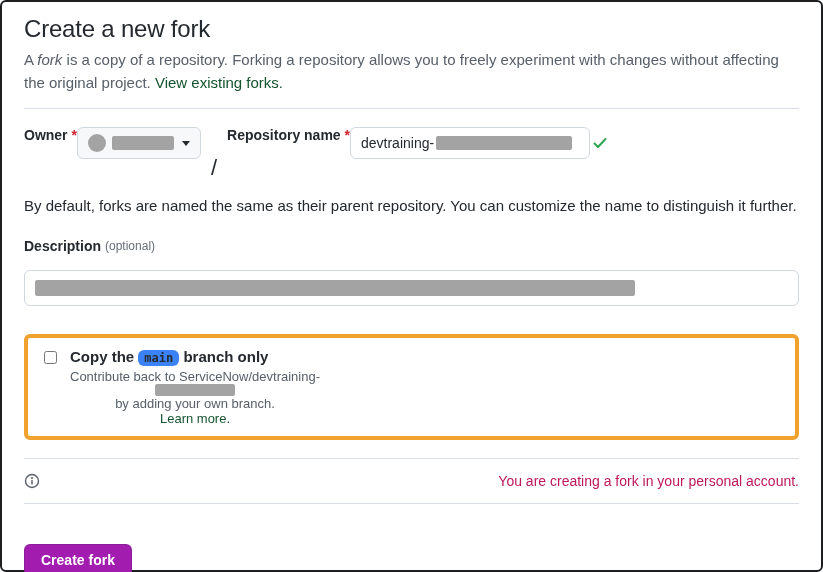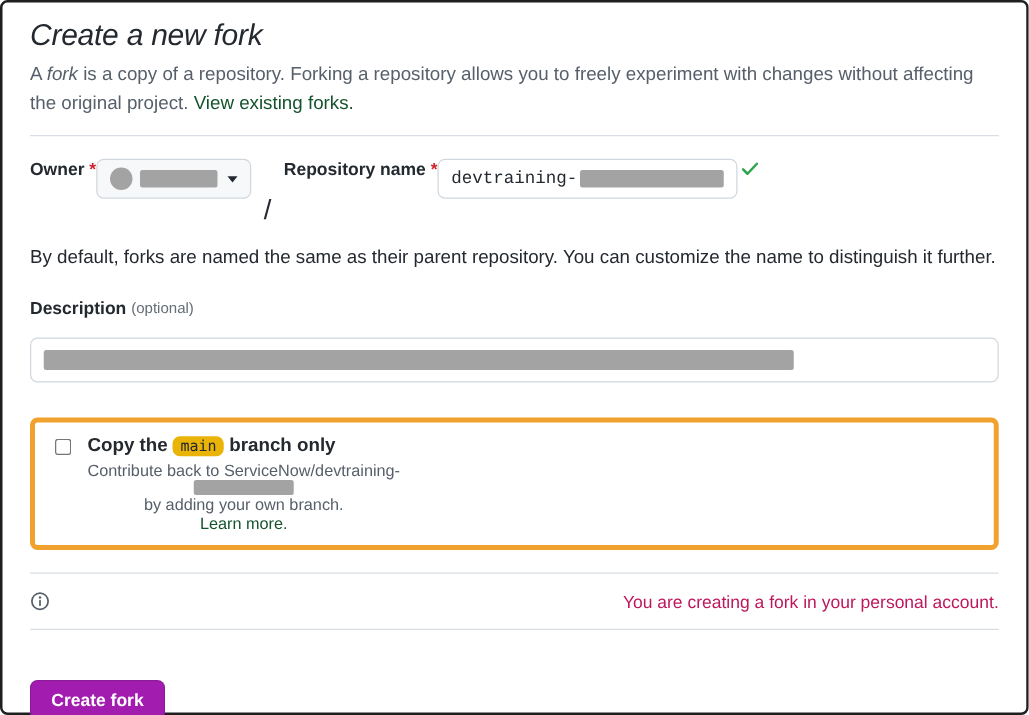--- a/index.html
+++ b/index.html
@@ -15,21 +15,20 @@
     border: 2px solid #1e1f21;
     border-radius: 6px;
     padding: 13px 22px 18px 22px;
     position: relative;
   }
   h1 {
     font-size: 24px;
     font-weight: 400;
     margin: 0 0 6px 0;
     letter-spacing: -0.2px;
-    font-style: italic;
   }
   .intro {
     font-size: 15px;
     color: #57606a;
     line-height: 1.5;
     margin: 0 0 12px 0;
   }
   .intro em { font-style: italic; }
   a.link { color: #14532d; text-decoration: none; }
   hr.divider {
@@ -75,23 +74,22 @@
   }
   .caret {
     width: 0; height: 0;
     border-left: 4px solid transparent;
     border-right: 4px solid transparent;
     border-top: 5px solid #24292f;
     margin-left: 2px;
   }
   .repo-wrap {
     display: inline-flex;
-    align-items: flex-start;
+    align-items: center;
     gap: 2px;
-    font-family: Liberation Mono, monospace;
   }
   .text-input {
     height: 32px;
     border: 1px solid #d0d7de;
     border-radius: 6px;
     background: #fff;
     padding: 0 10px;
     font-size: 14px;
     width: 240px;
     display: flex;
@@ -133,25 +131,25 @@
     gap: 10px;
     align-items: flex-start;
   }
   .checkbox {
     width: 13px; height: 13px; accent-color: #0969da; margin-top: 3px; cursor: pointer;
   }
   .copy-title { font-size: 15px; font-weight: 600; line-height: 1.2; }
   .branch-chip {
     font-family: ui-monospace, SFMono-Regular, Menlo, Consolas, monospace;
     font-size: 12px;
-    background: #eab308;
+    background: #3b82f6;
     color: #24292f;
     padding: 1px 6px;
     border-radius: 6px;
-    font-weight: 400;
+    font-weight: 700;
   }
   .copy-sub {
     font-size: 13px;
     color: #57606a;
     margin-top: 3px;
     display: flex;
     align-items: center;
     flex-wrap: wrap;
     gap: 0;
     flex-direction: column;

